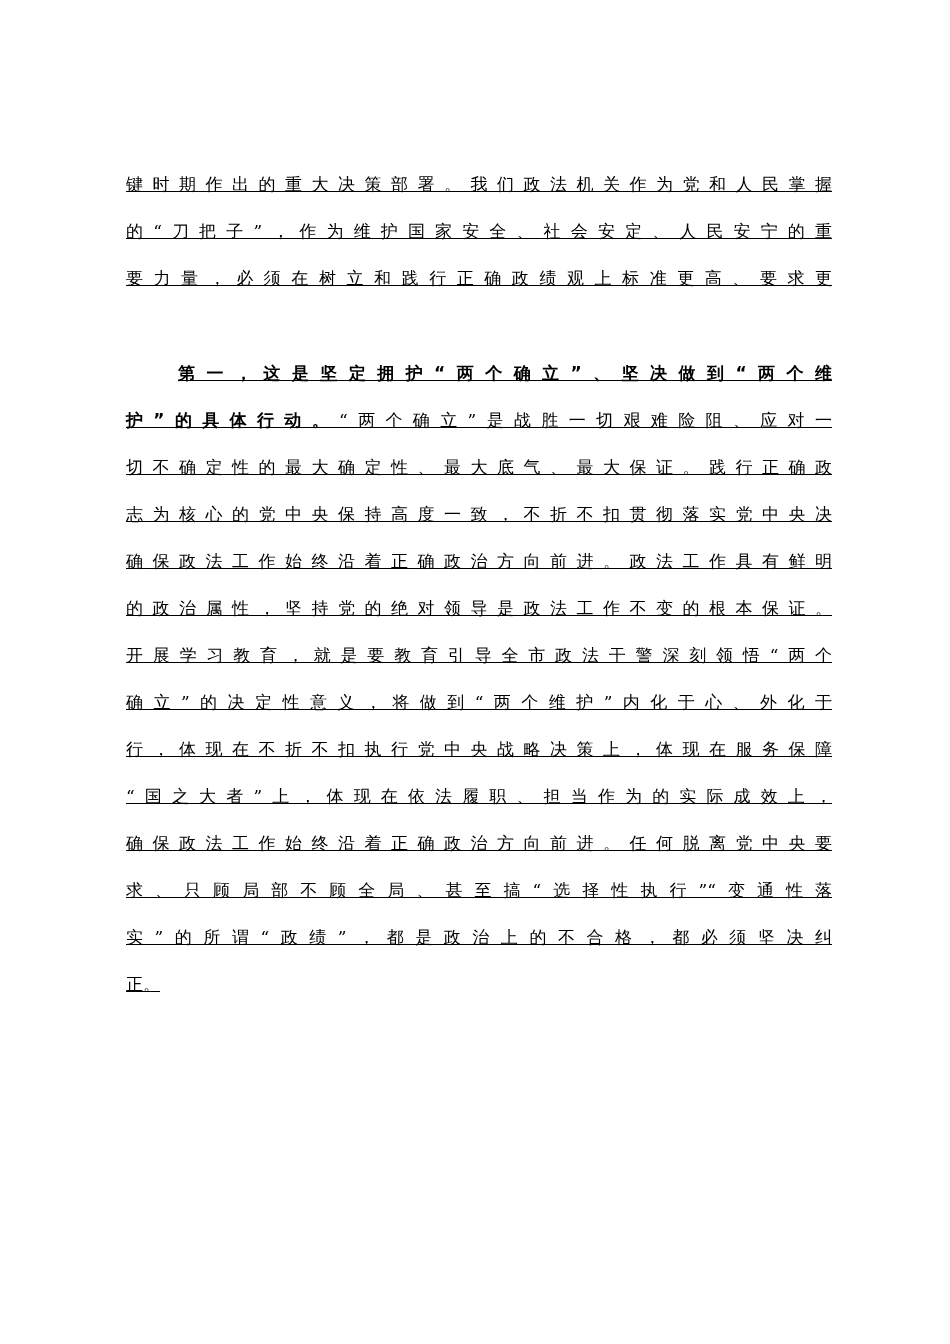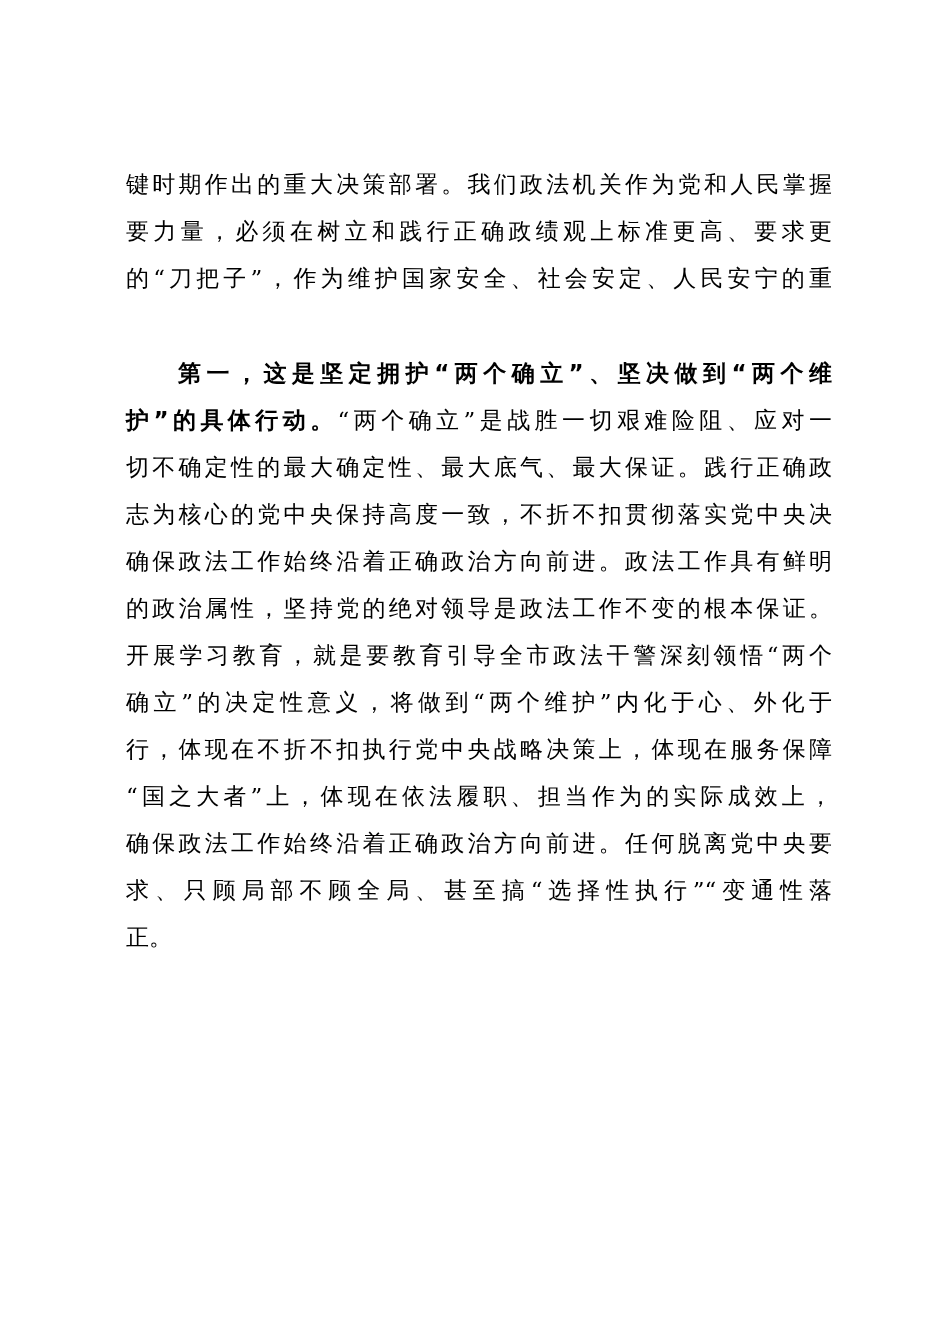--- a/index.html
+++ b/index.html
@@ -17,59 +17,61 @@
     }
     .page {
       position: absolute;
       left: 126px;
       top: 161px;
       width: 706px;
     }
     .line {
       height: 47px;
       line-height: 47px;
-      font-size: 23px;
+      font-size: 17px;
       white-space: nowrap;
       text-align: justify;
       text-align-last: justify;
       letter-spacing: 0px;
+      text-decoration: underline;
     }
     .line.last {
       text-align-last: left;
     }
     .line.indent {
       padding-left: 52px;
       margin-top: 48px;
     }
     b {
       font-weight: bold;
       font-family: "DejaVu Sans", "Liberation Sans", sans-serif;
     }
   </style>
 </head>
 <body>
 
 <div class="page">
 
   <div>
     <div class="line">键时期作出的重大决策部署。我们政法机关作为党和人民掌握</div>
+    <div class="line">的“刀把子”，作为维护国家安全、社会安定、人民安宁的重</div>
     <div class="line">要力量，必须在树立和践行正确政绩观上标准更高、要求更</div>
-    <div class="line">的“刀把子”，作为维护国家安全、社会安定、人民安宁的重</div>
   </div>
 
   <div>
     <div class="line indent"><b>第一，这是坚定拥护“两个确立”、坚决做到“两个维</b></div>
     <div class="line"><b>护”的具体行动。</b><span>“两个确立”是战胜一切艰难险阻、应对一</span></div>
     <div class="line">切不确定性的最大确定性、最大底气、最大保证。践行正确政</div>
     <div class="line">志为核心的党中央保持高度一致，不折不扣贯彻落实党中央决</div>
     <div class="line">确保政法工作始终沿着正确政治方向前进。政法工作具有鲜明</div>
     <div class="line">的政治属性，坚持党的绝对领导是政法工作不变的根本保证。</div>
     <div class="line">开展学习教育，就是要教育引导全市政法干警深刻领悟“两个</div>
     <div class="line">确立”的决定性意义，将做到“两个维护”内化于心、外化于</div>
     <div class="line">行，体现在不折不扣执行党中央战略决策上，体现在服务保障</div>
     <div class="line">“国之大者”上，体现在依法履职、担当作为的实际成效上，</div>
     <div class="line">确保政法工作始终沿着正确政治方向前进。任何脱离党中央要</div>
     <div class="line">求、只顾局部不顾全局、甚至搞“选择性执行”“变通性落</div>
+    <div class="line">实”的所谓“政绩”，都是政治上的不合格，都必须坚决纠</div>
     <div class="line last">正。</div>
   </div>
 
 
 </div>
 
 </body></html>

